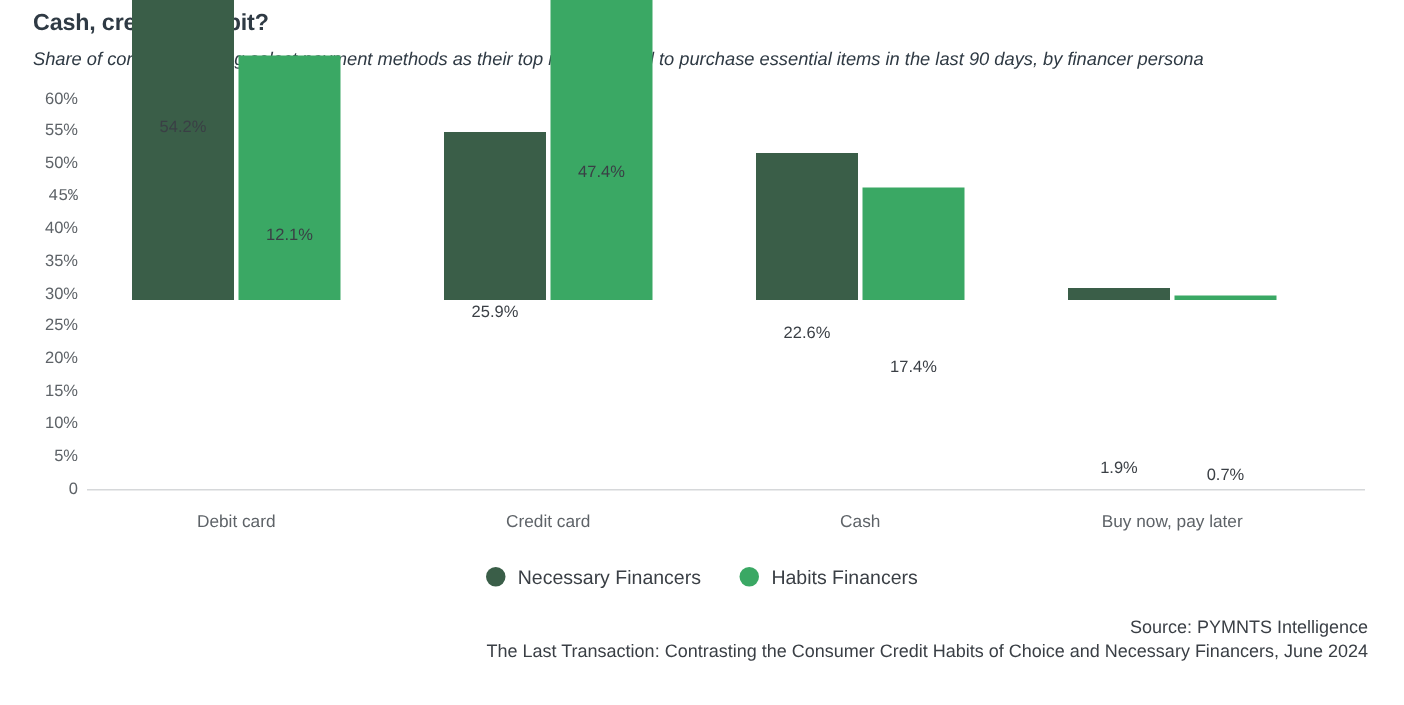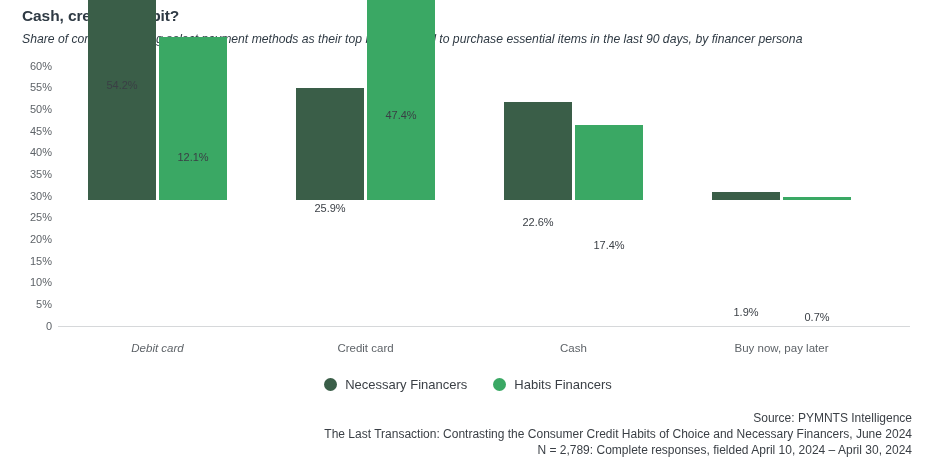--- a/index.html
+++ b/index.html
@@ -161,38 +161,38 @@
 <div id="header">
   <div id="chart-title">Cash, credit or debit?</div>
   <div id="chart-subtitle">Share of consumers citing select payment methods as their top method used to purchase essential items in the last 90 days, by financer persona</div>
 </div>
 
 <div id="plot-area">
   <div id="y-axis-labels">
       <div class="y-tick" style="top: 60.5px;">60%</div>
       <div class="y-tick" style="top: 82.1667px;">55%</div>
       <div class="y-tick" style="top: 103.833px;">50%</div>
-      <div class="y-tick" style="top: 125.5px;">45%</div>
+      <div class="y-tick" style="top: 125.5px; font-family: Liberation Mono, monospace;">45%</div>
       <div class="y-tick" style="top: 147.167px;">40%</div>
       <div class="y-tick" style="top: 168.833px;">35%</div>
       <div class="y-tick" style="top: 190.5px;">30%</div>
       <div class="y-tick" style="top: 212.167px;">25%</div>
       <div class="y-tick" style="top: 233.833px;">20%</div>
       <div class="y-tick" style="top: 255.5px;">15%</div>
       <div class="y-tick" style="top: 277.167px;">10%</div>
       <div class="y-tick" style="top: 298.833px;">5%</div>
       <div class="y-tick" style="top: 320.5px;">0</div>
     </div>
   <div id="axis-baseline"></div>
   <div id="bars-layer">
       <div class="bar s0" style="left: 88px; height: 234.867px;"></div>
       <div class="bar-label" style="left: 82px; top: 75.1333px;">54.2%</div>
       <div class="bar s1" style="left: 159px; height: 162.933px;"></div>
       <div class="bar-label" style="left: 153px; top: 147.067px;">12.1%</div>
-      <div class="cat-label" style="left: 57.5px; font-style: italic;">Debit card</div>
+      <div class="cat-label" style="left: 57.5px;">Debit card</div>
       <div class="bar s0" style="left: 296px; height: 112.233px;"></div>
       <div class="bar-label" style="left: 290px; top: 197.767px;">25.9%</div>
       <div class="bar s1" style="left: 367px; height: 205.4px;"></div>
       <div class="bar-label" style="left: 361px; top: 104.6px;">47.4%</div>
       <div class="cat-label" style="left: 265.5px;">Credit card</div>
       <div class="bar s0" style="left: 504px; height: 97.9333px;"></div>
       <div class="bar-label" style="left: 498px; top: 212.067px;">22.6%</div>
       <div class="bar s1" style="left: 575px; height: 75.4px;"></div>
       <div class="bar-label" style="left: 569px; top: 234.6px;">17.4%</div>
       <div class="cat-label" style="left: 473.5px;">Cash</div>
@@ -211,14 +211,13 @@
     </div>
     <div class="legend-item">
       <span class="legend-dot s1" style="background: rgb(58, 168, 100);"></span>
       <span class="legend-text">Habits Financers</span>
     </div>
   </div>
 
 <div id="footer">
     <div class="footer-line">Source: PYMNTS Intelligence</div>
     <div class="footer-line">The Last Transaction: Contrasting the Consumer Credit Habits of Choice and Necessary Financers, June 2024</div>
-    <div class="footer-line">N = 2,789: Complete responses, fielded April 10, 2024 – April 30, 2024</div>
   </div>
 
 </body></html>

